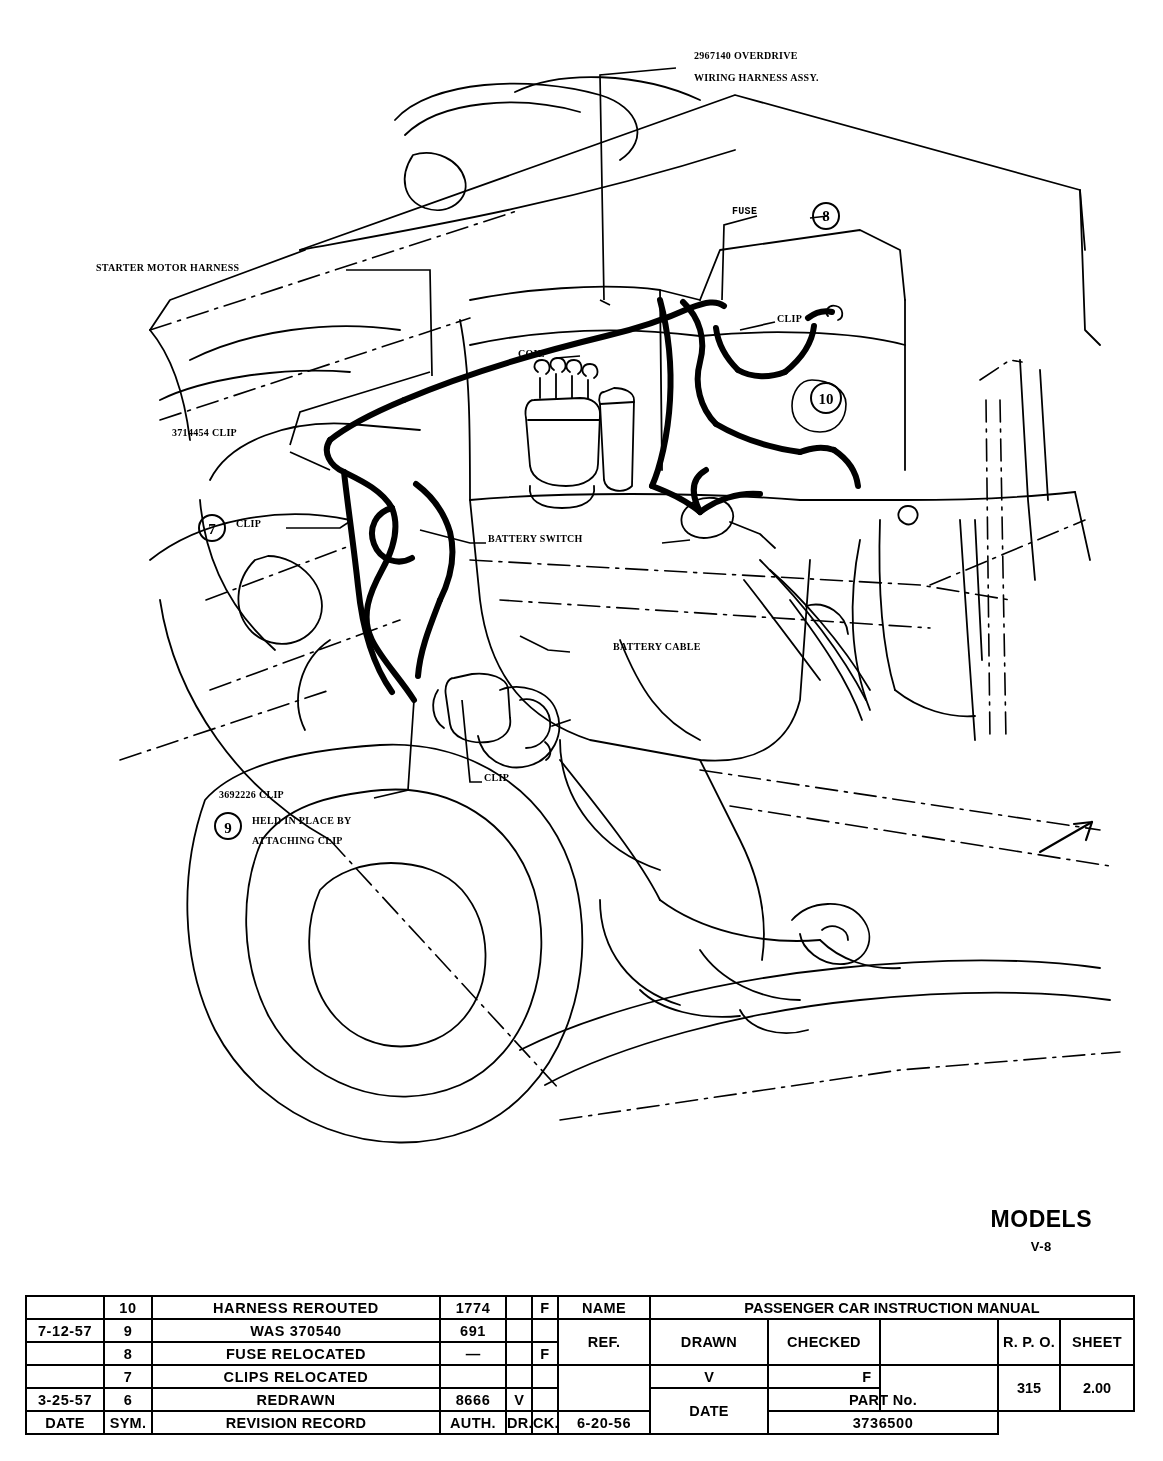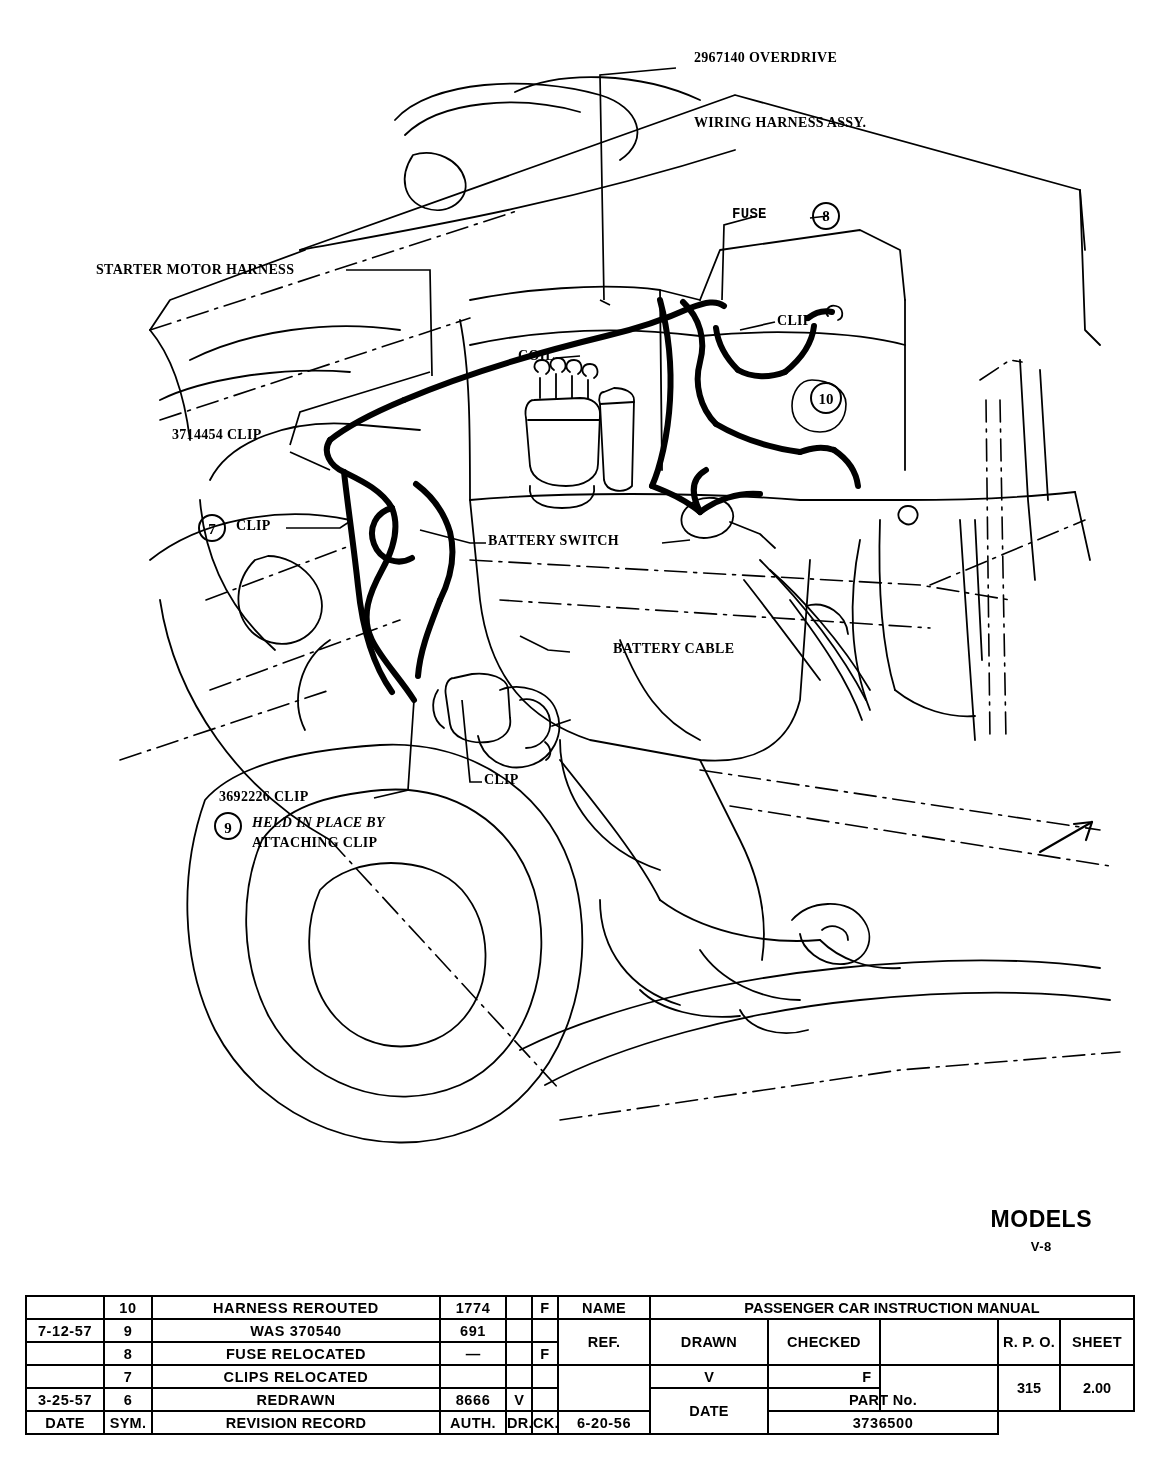--- a/index.html
+++ b/index.html
@@ -1,20 +1,20 @@
 <!DOCTYPE html>
 <html><head>
 <meta charset="utf-8">
 <style>
   html,body{margin:0;padding:0;background:#fff;}
   body{width:1163px;height:1461px;position:relative;font-family:"Liberation Serif",serif;color:#000;overflow:hidden;}
   #sheet{position:absolute;left:0;top:0;width:1163px;height:1461px;}
   .illus{position:absolute;left:0;top:0;width:1163px;height:1200px;}
   .lbl{position:absolute;font-family:"Liberation Serif",serif;font-weight:bold;letter-spacing:.3px;white-space:nowrap;}
-  .lbl.sz14{font-size:14px;}
+  .lbl.sz14{font-size:10px;}
   .models{position:absolute;right:71px;top:1206px;text-align:center;font-family:"Liberation Sans",sans-serif;}
   .models .m1{font-size:23px;font-weight:bold;letter-spacing:.5px;}
   .models .m2{font-size:13px;font-weight:bold;margin-top:6px;letter-spacing:.5px;}
   .title{position:absolute;left:24px;top:1262px;font-family:"Liberation Sans",sans-serif;font-size:21px;font-weight:bold;letter-spacing:.4px;}
   table.rec{position:absolute;left:25px;top:1295px;width:1108px;border-collapse:collapse;table-layout:fixed;}
   table.rec td{border:2px solid #000;padding:0;height:21px;font-size:14.5px;font-family:"Liberation Sans",sans-serif;font-weight:bold;text-align:center;vertical-align:middle;}
   td.lft{text-align:left;padding-left:7px;}
   td.hand{font-family:"Liberation Sans",sans-serif;font-weight:bold;font-size:16px;letter-spacing:.6px;}
   td.small{font-size:11.5px;letter-spacing:.3px;}
   td.big{font-size:27px;font-weight:bold;}
@@ -196,32 +196,32 @@
     </g>
     <g font-family="Liberation Serif, serif" font-size="15" font-weight="bold" text-anchor="middle">
       <text x="826" y="221">8</text>
       <text x="826" y="404">10</text>
       <text x="212" y="534">7</text>
       <text x="228" y="833">9</text>
     </g>
   </svg>
 
   <div class="lbl sz14" style="left:694px;top:50px;">2967140 OVERDRIVE</div>
-  <div class="lbl sz14" style="left:694px;top:72px;margin-top:43px;">WIRING HARNESS ASSY.</div>
+  <div class="lbl sz14" style="left:694px;top:72px;">WIRING HARNESS ASSY.</div>
   <div class="lbl sz14" style="left:96px;top:262px;">STARTER MOTOR HARNESS</div>
   <div class="lbl sz14" style="left:732px;top:206px;font-family:Liberation Mono, monospace;">FUSE</div>
   <div class="lbl sz14" style="left:777px;top:313px;">CLIP</div>
   <div class="lbl sz14" style="left:518px;top:348px;">COIL</div>
   <div class="lbl sz14" style="left:172px;top:427px;">3714454 CLIP</div>
   <div class="lbl sz14" style="left:236px;top:518px;">CLIP</div>
   <div class="lbl sz14" style="left:488px;top:533px;">BATTERY SWITCH</div>
   <div class="lbl sz14" style="left:576px;top:641px;margin-left:37px;">BATTERY CABLE</div>
   <div class="lbl sz14" style="left:484px;top:772px;">CLIP</div>
   <div class="lbl sz14" style="left:219px;top:789px;">3692226  CLIP</div>
-  <div class="lbl sz14" style="left:252px;top:815px;font-style:italic;">HELD IN PLACE BY</div>
+  <div class="lbl sz14" style="left:252px;top:815px;">HELD IN PLACE BY</div>
   <div class="lbl sz14" style="left:252px;top:835px;">ATTACHING CLIP</div>
 
   <div class="models">
     <div class="m1">MODELS</div>
     <div class="m2">V-8</div>
   </div>
 
 
   <table class="rec">
     <colgroup>

